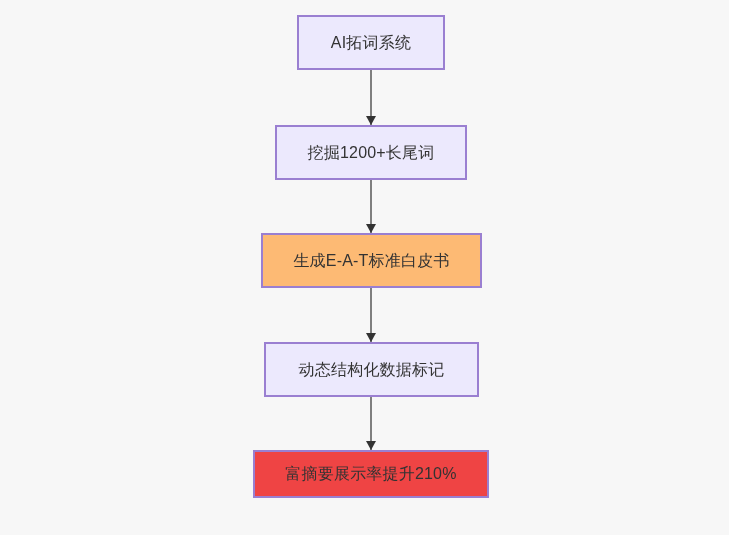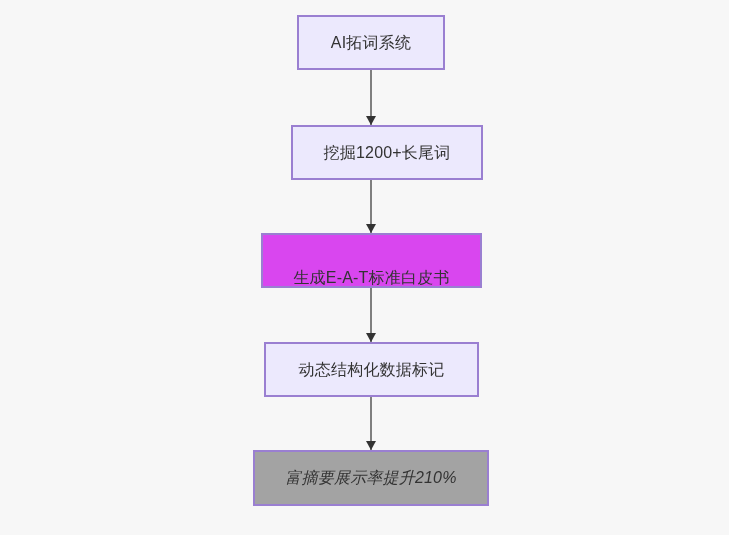--- a/index.html
+++ b/index.html
@@ -84,29 +84,29 @@
   </div>
   <div class="edge" style="left: 370px; top: 397px; width: 2px; height: 53px;">
     <div class="edge-line" style="height: 53px; background: rgb(127, 127, 127);"></div>
     <div class="edge-head" style="top: 44px; border-top-color: rgb(51, 51, 51);"></div>
   </div>
 
   <div class="node" style="left: 297px; top: 15px; width: 148px; height: 55px; background: rgb(236, 233, 253); border-color: rgb(154, 127, 209);">
     <span class="node-label" style="color: rgb(51, 51, 51);">AI拓词系统</span>
   </div>
 
-  <div class="node" style="left: 275px; top: 125px; width: 192px; height: 55px; background: rgb(236, 233, 253); border-color: rgb(154, 127, 209); margin-left: 16px;">
+  <div class="node" style="left: 275px; top: 125px; width: 192px; height: 55px; background: rgb(236, 233, 253); border-color: rgb(154, 127, 209);">
     <span class="node-label" style="color: rgb(51, 51, 51);">挖掘1200+长尾词</span>
   </div>
 
-  <div class="node" style="left: 261px; top: 233px; width: 221px; height: 55px; background: #d946ef; border-color: rgb(154, 127, 209); align-items: flex-end;">
+  <div class="node" style="left: 261px; top: 233px; width: 221px; height: 55px; background: #fdba74; border-color: rgb(154, 127, 209);">
     <span class="node-label" style="color: rgb(51, 51, 51);">生成E-A-T标准白皮书</span>
   </div>
 
   <div class="node" style="left: 264px; top: 342px; width: 215px; height: 55px; background: rgb(236, 233, 253); border-color: rgb(154, 127, 209); text-align: center;">
     <span class="node-label" style="color: rgb(51, 51, 51);">动态结构化数据标记</span>
   </div>
 
-  <div class="node" style="left: 253px; top: 450px; width: 236px; height: 56px; background: #a3a3a3; border-color: rgb(154, 127, 209); font-style: italic;">
+  <div class="node" style="left: 253px; top: 450px; width: 236px; height: 48px; background: #ef4444; border-color: rgb(154, 127, 209);">
     <span class="node-label" style="color: rgb(51, 51, 51);">富摘要展示率提升210%</span>
   </div>
 
 </div>
 
 </body></html>

